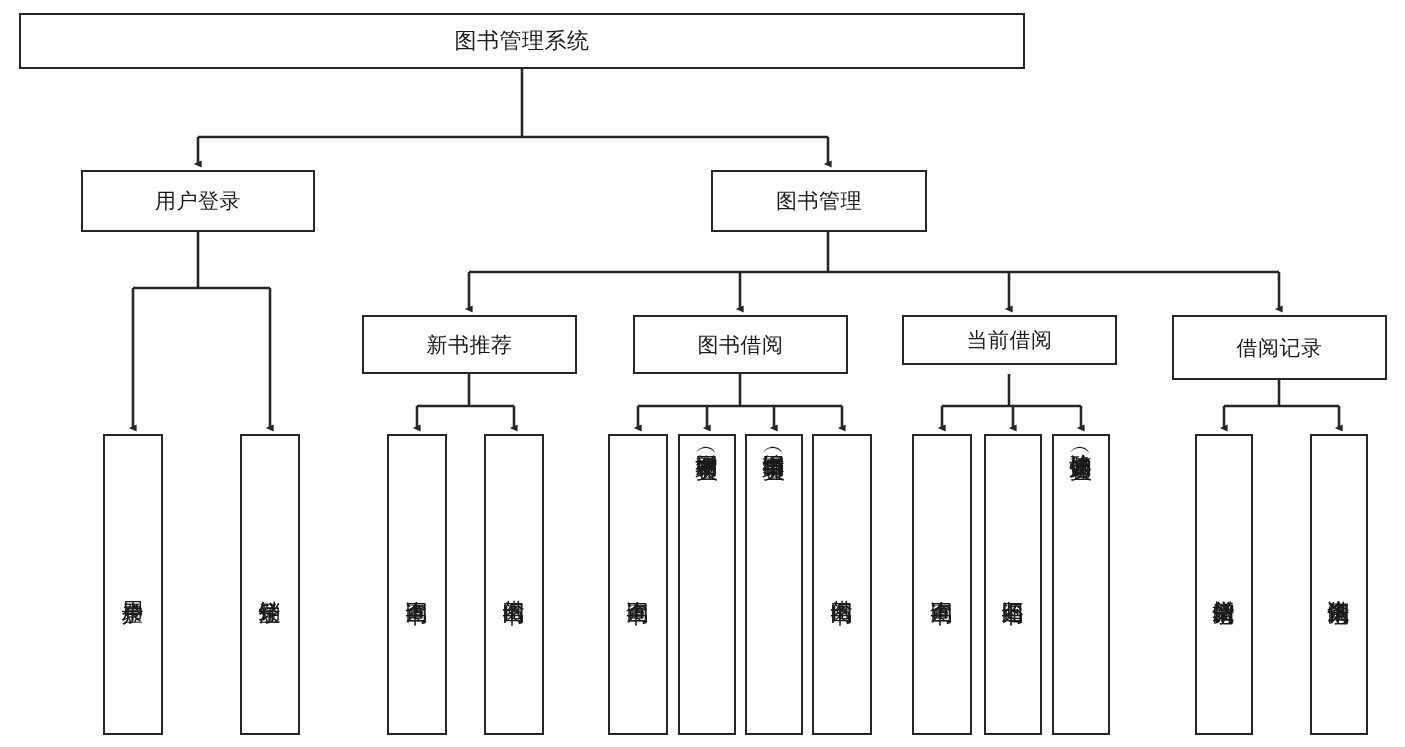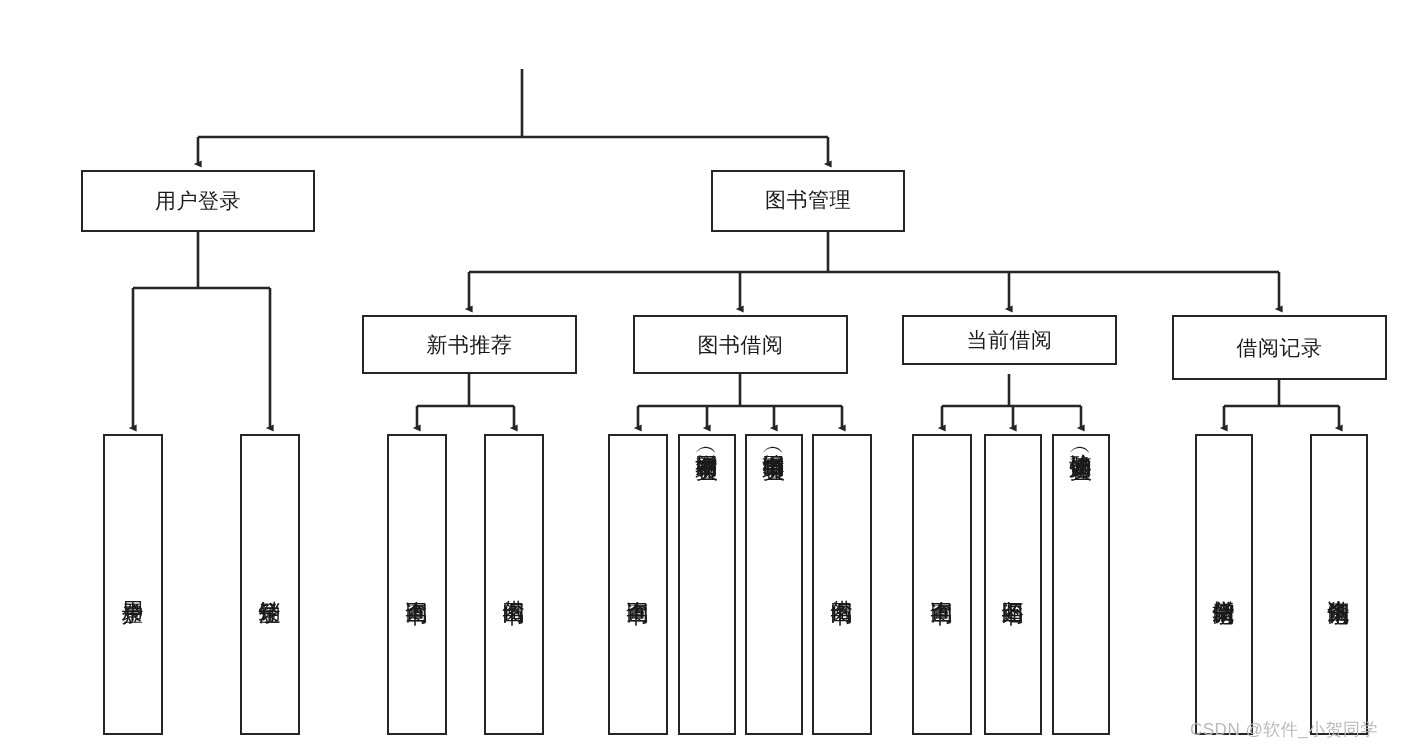--- a/index.html
+++ b/index.html
@@ -120,26 +120,29 @@
       <path d="M1013,406 L1013,428" marker-end="url(#arrowhead)"></path>
       <path d="M1081,406 L1081,428" marker-end="url(#arrowhead)"></path>
 
       <path d="M1279,374 L1279,406"></path>
       <path d="M1224,406 L1339,406"></path>
       <path d="M1224,406 L1224,428" marker-end="url(#arrowhead)"></path>
       <path d="M1339,406 L1339,428" marker-end="url(#arrowhead)"></path>
     </g>
   </svg>
 
+  <div class="node-box node-horizontal node-root" style="left:19px; top:13px; width:1006px; height:56px;">
+    <span class="node-label">图书管理系统</span>
+  </div>
 
   <div class="node-box node-horizontal" style="left:81px; top:170px; width:234px; height:62px;">
     <span class="node-label">用户登录</span>
   </div>
 
-  <div class="node-box node-horizontal" style="left:711px; top:170px; width:194px; height:62px;font-family:Liberation Serif, serif;">
+  <div class="node-box node-horizontal" style="left:711px; top:170px; width:216px; height:62px;">
     <span class="node-label">图书管理</span>
   </div>
 
   <div class="node-box node-horizontal" style="left:633px; top:315px; width:215px; height:59px;">
     <span class="node-label">图书借阅</span>
   </div>
 
   <div class="node-box node-horizontal" style="left:362px; top:315px; width:215px; height:59px;">
     <span class="node-label">新书推荐</span>
   </div>
@@ -197,15 +200,14 @@
   </div>
 
   <div class="node-box node-vertical vcenter" style="left:1195px; top:434px; width:58px; height:301px;">
     <span class="node-label">新增借阅记录</span>
   </div>
 
   <div class="node-box node-vertical vcenter" style="left:1310px; top:434px; width:58px; height:301px;">
     <span class="node-label">查询借阅记录</span>
   </div>
 
-  <div class="watermark" style="left:1190px; top:718px;">CSDN @软件_小贺同学</div>
 
 </div>
 
 </body></html>

